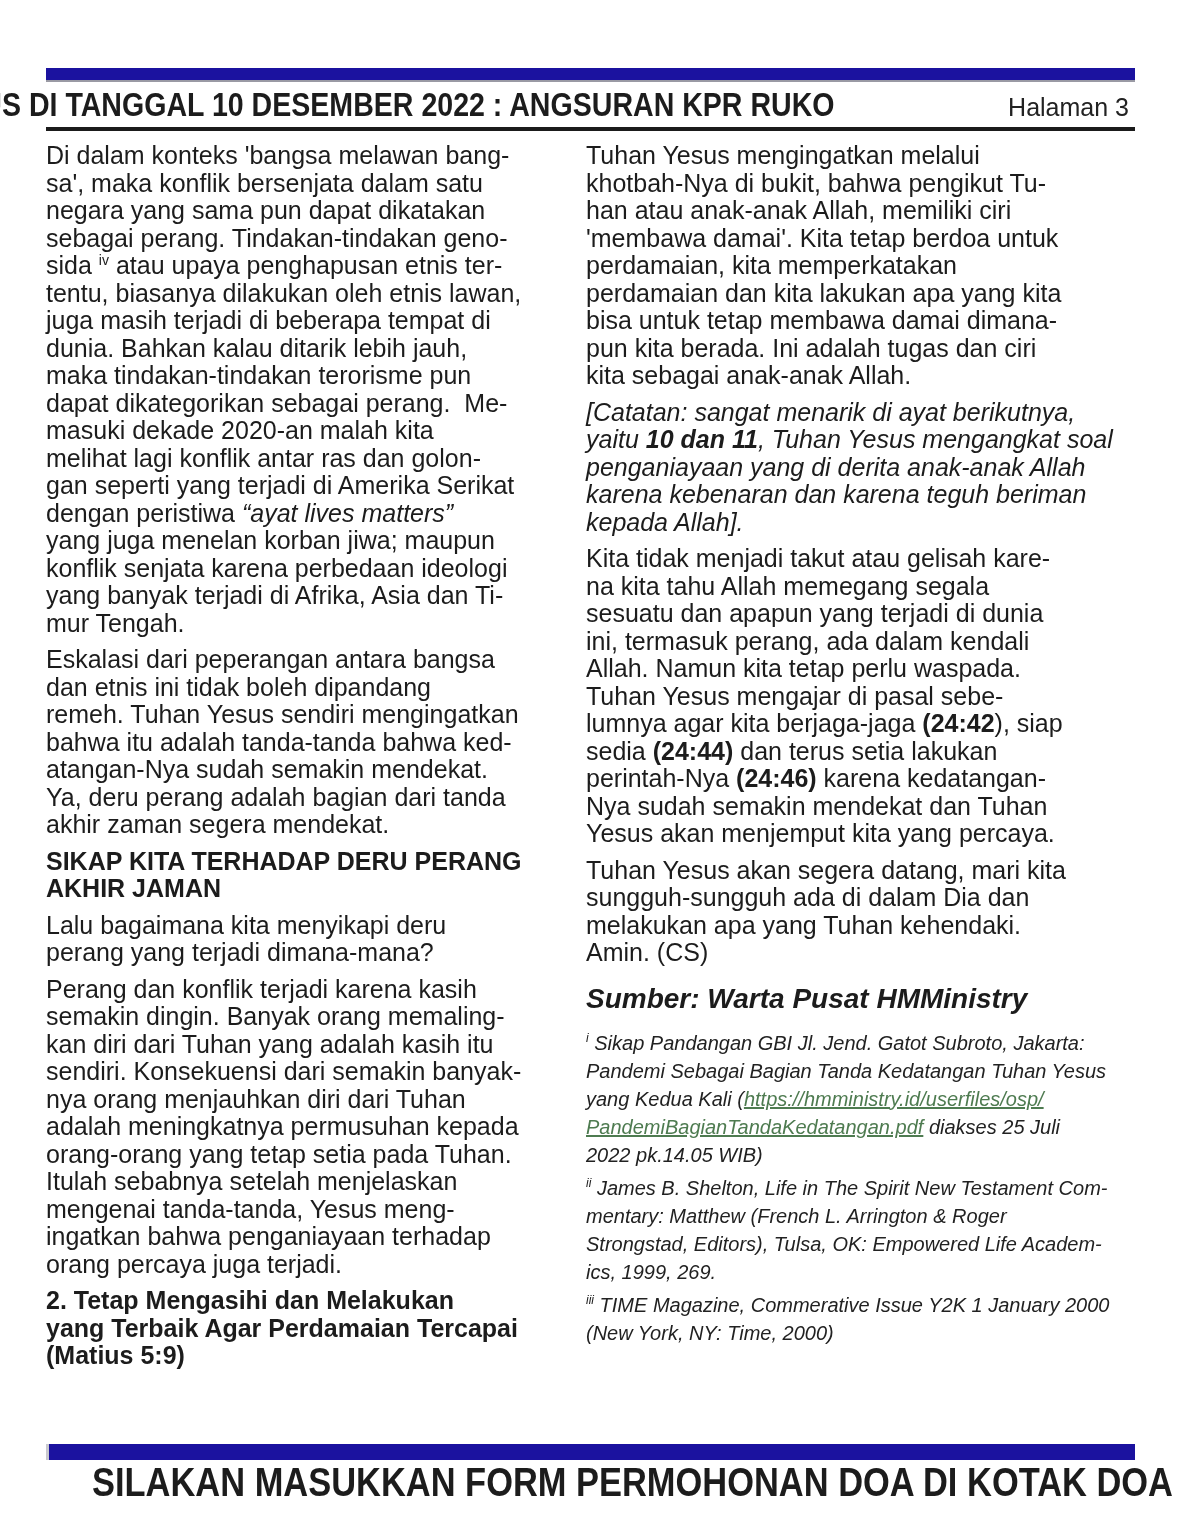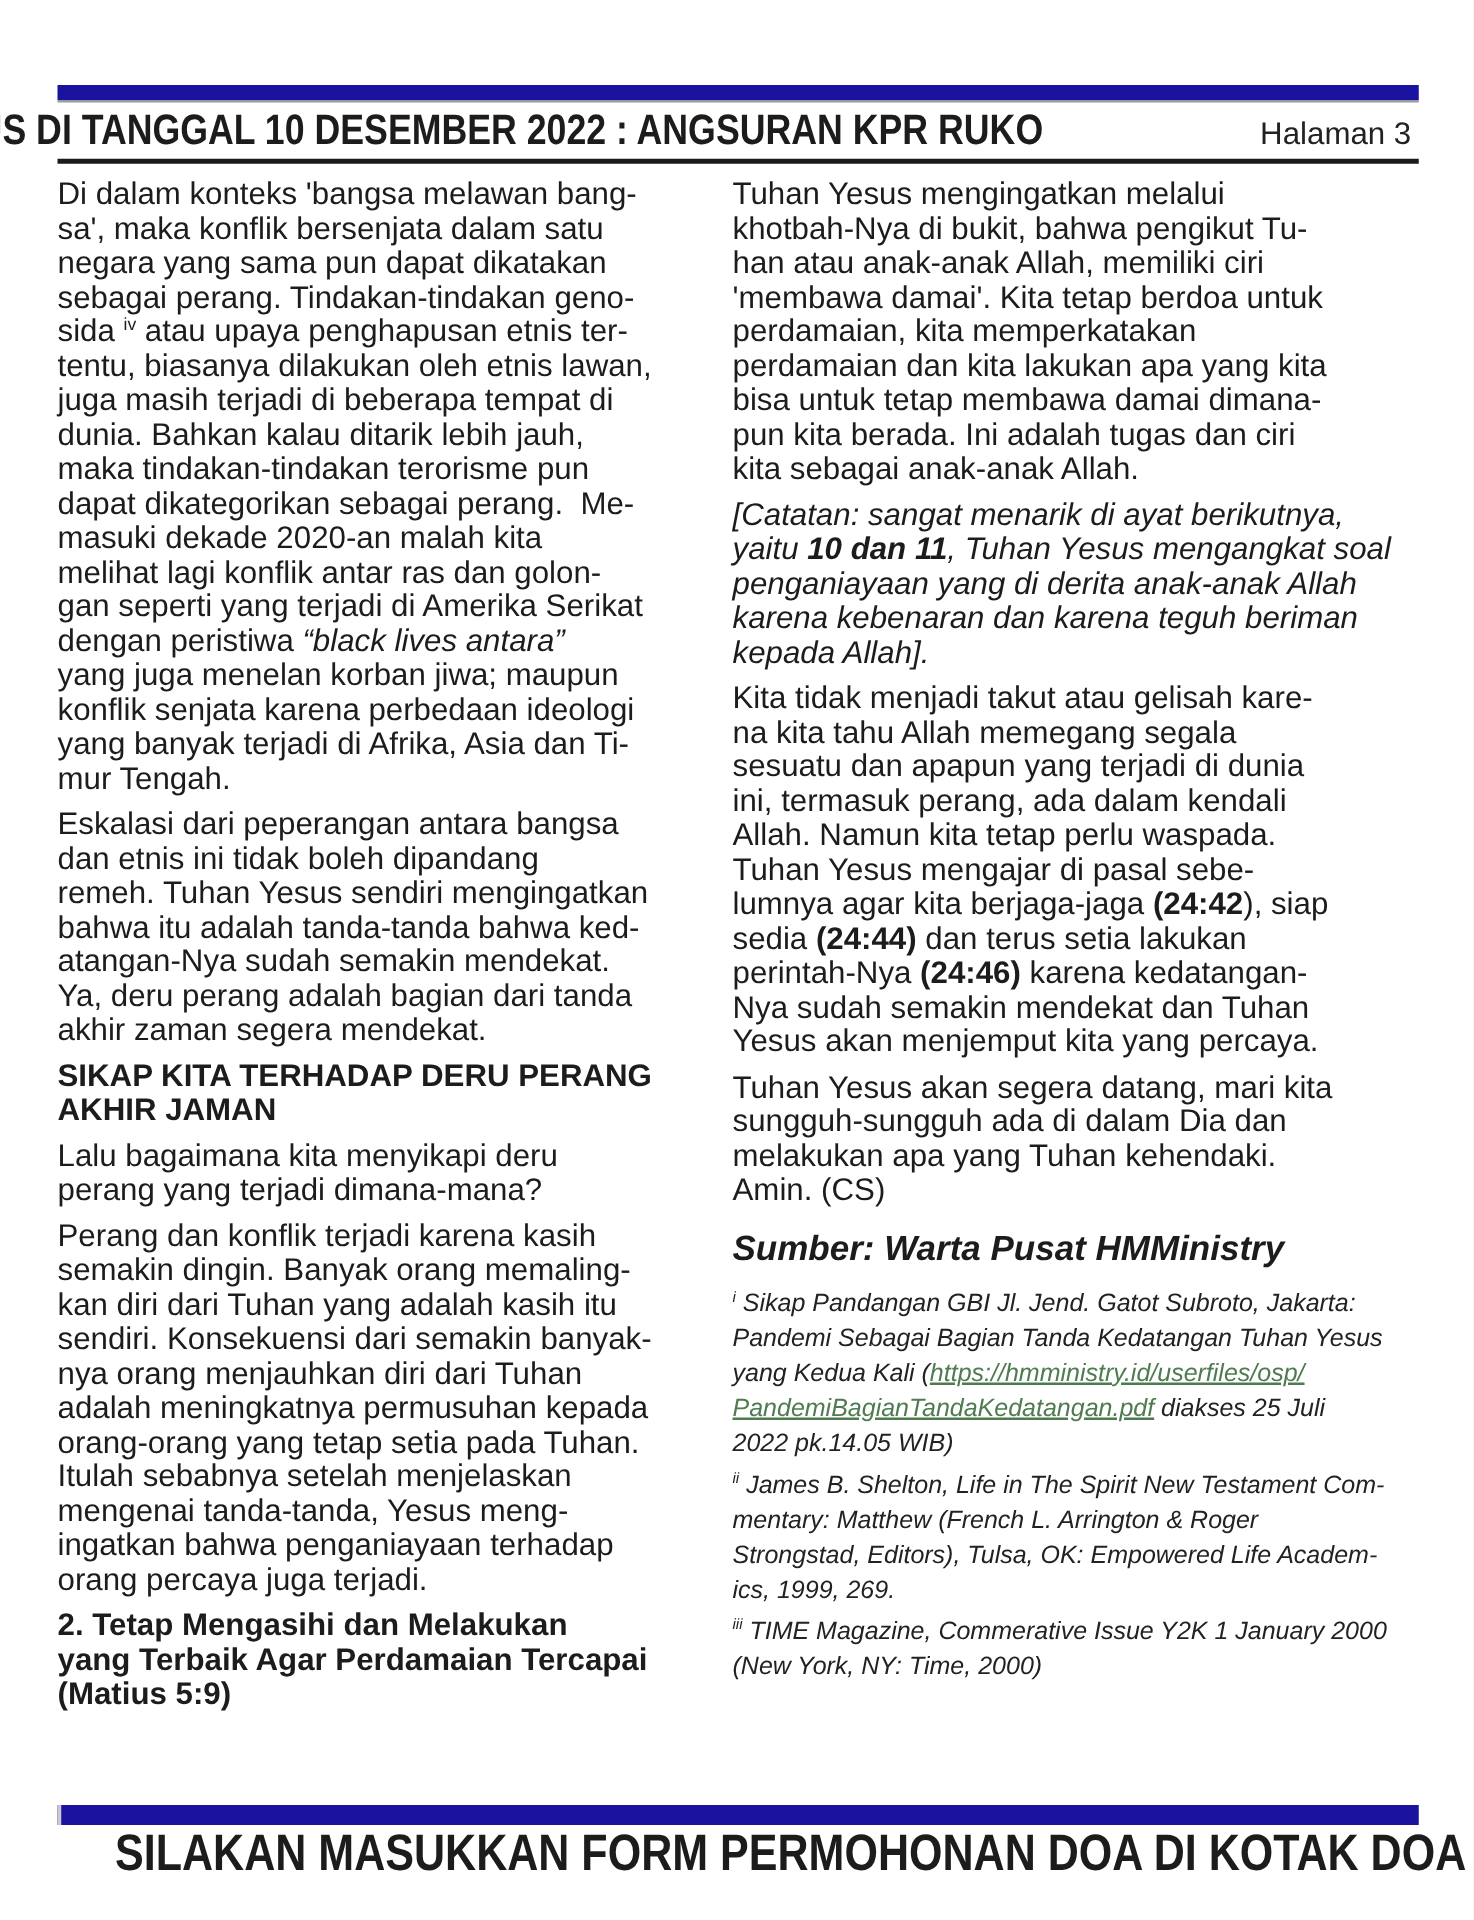--- a/index.html
+++ b/index.html
@@ -77,21 +77,21 @@
 sebagai perang. Tindakan-tindakan geno-
 sida </span><sup class="fnref">iv</sup><span> atau upaya penghapusan etnis ter-
 tentu, biasanya dilakukan oleh etnis lawan,
 juga masih terjadi di beberapa tempat di
 dunia. Bahkan kalau ditarik lebih jauh,
 maka tindakan-tindakan terorisme pun
 dapat dikategorikan sebagai perang.  Me-
 masuki dekade 2020-an malah kita
 melihat lagi konflik antar ras dan golon-
 gan seperti yang terjadi di Amerika Serikat
-dengan peristiwa </span><span class="italic">“black lives antara”</span><span>
+dengan peristiwa </span><span class="italic">“ayat lives matters”</span><span>
 yang juga menelan korban jiwa; maupun
 konflik senjata karena perbedaan ideologi
 yang banyak terjadi di Afrika, Asia dan Ti-
 mur Tengah.</span></p>
         <p>Eskalasi dari peperangan antara bangsa
 dan etnis ini tidak boleh dipandang
 remeh. Tuhan Yesus sendiri mengingatkan
 bahwa itu adalah tanda-tanda bahwa ked-
 atangan-Nya sudah semakin mendekat.
 Ya, deru perang adalah bagian dari tanda

